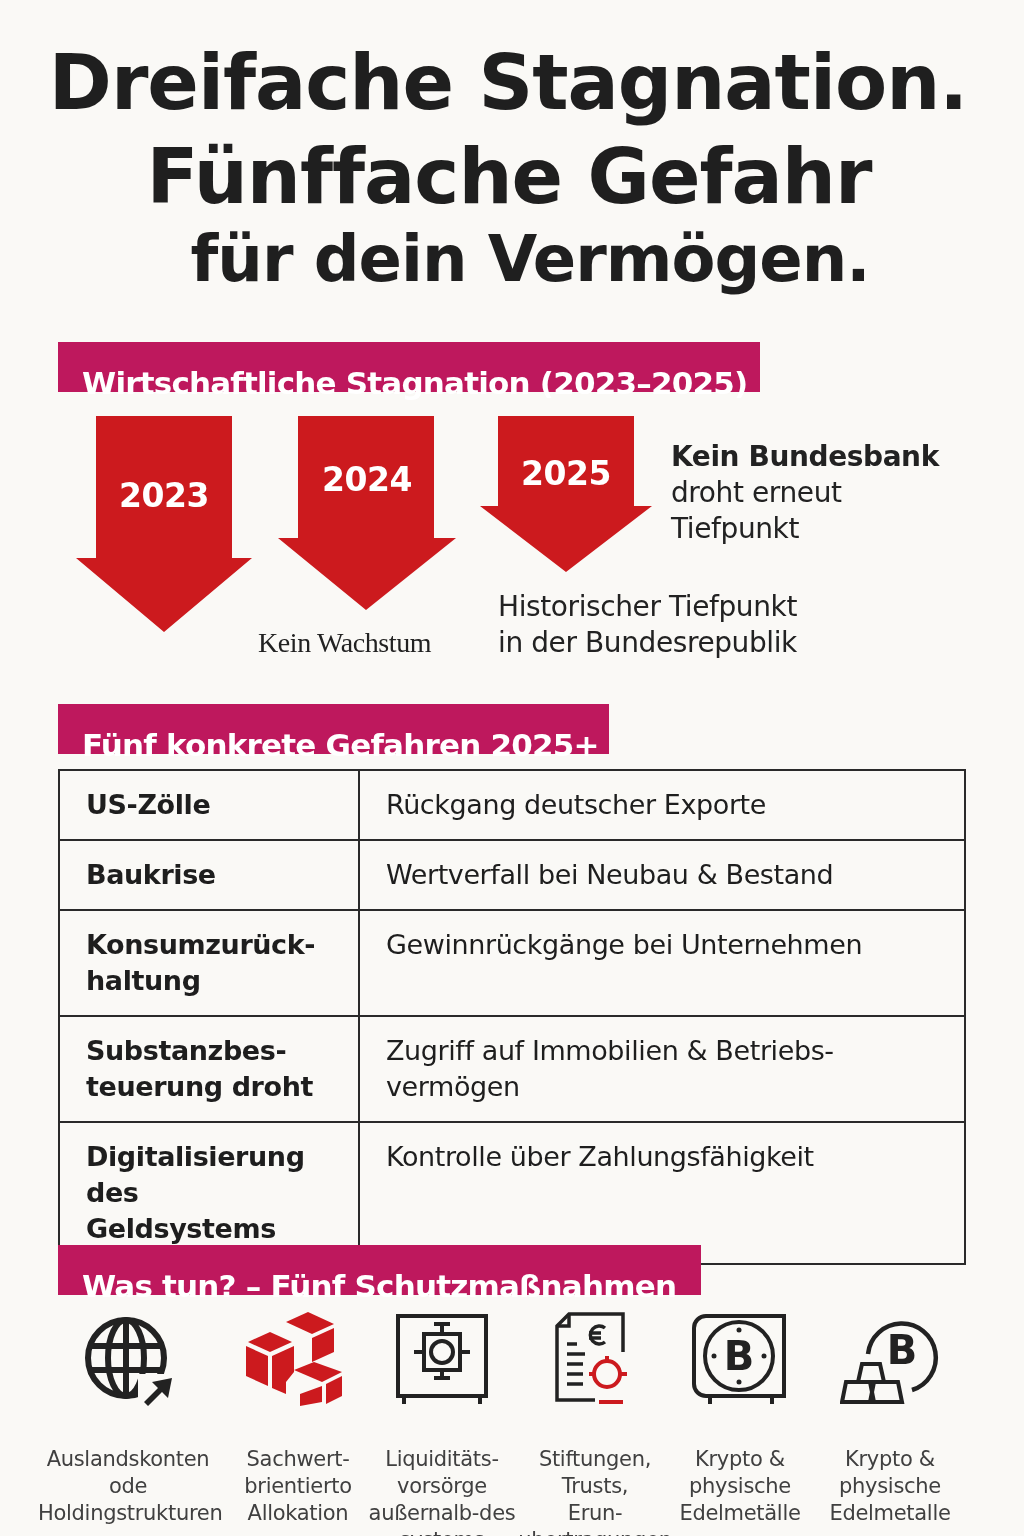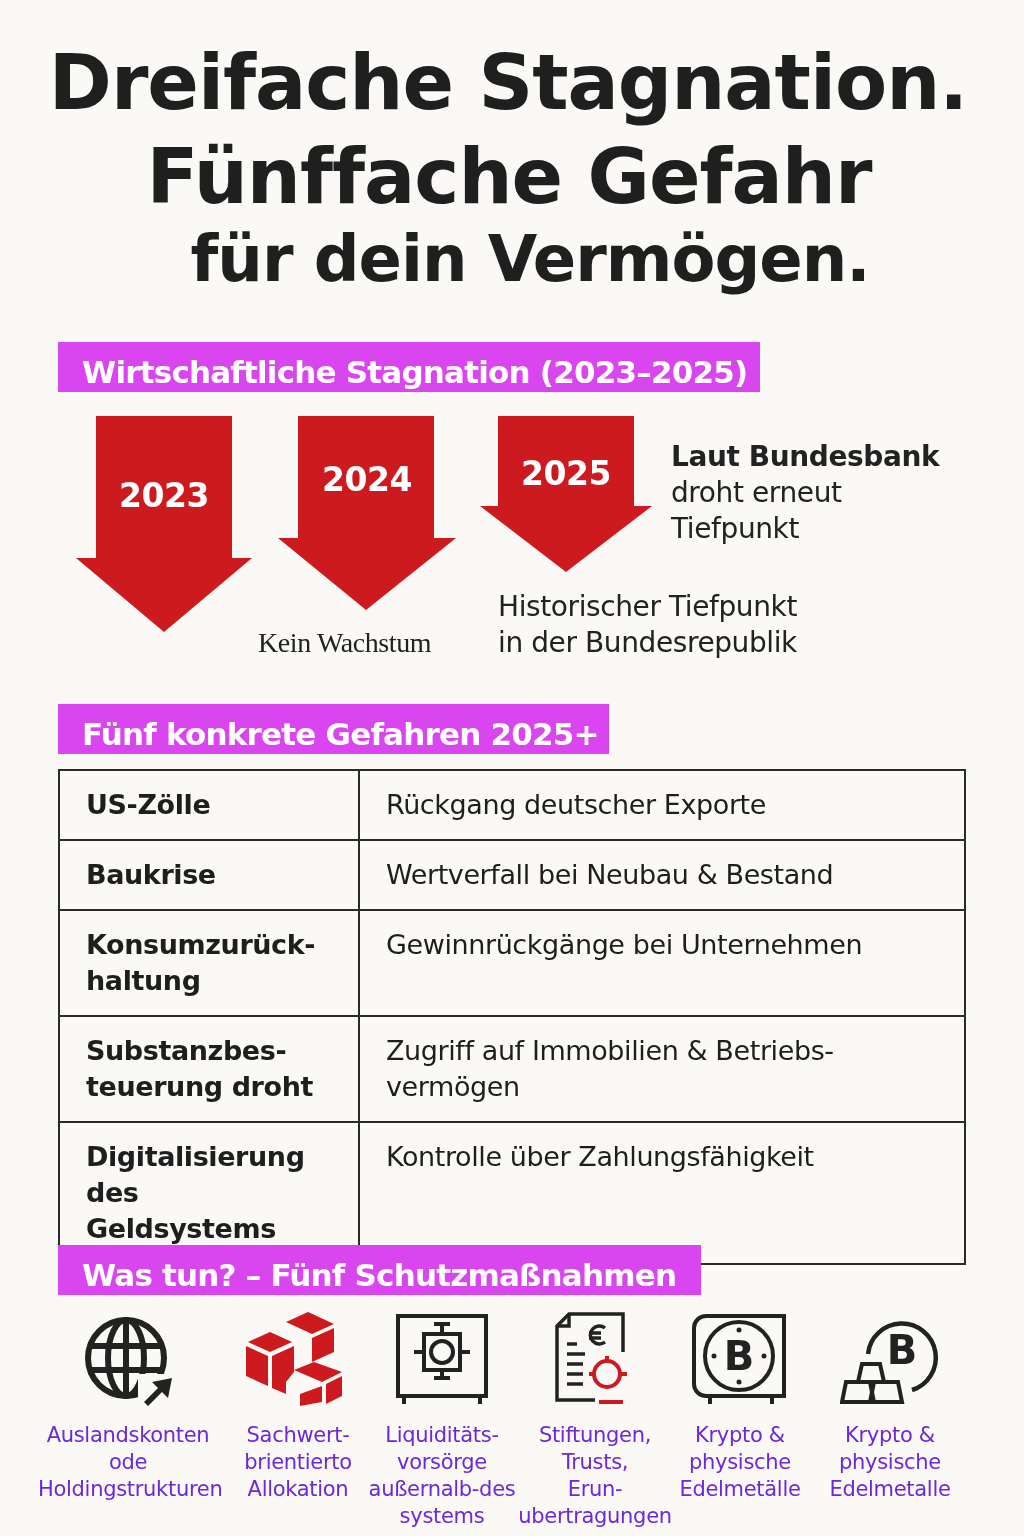--- a/index.html
+++ b/index.html
@@ -14,24 +14,24 @@
       position: absolute; left: 0; width: 1024px; text-align: center;
       font-weight: 700; color: #1f1f1f; letter-spacing: -1px;
       font-family: "DejaVu Sans", sans-serif;
     }
     .t1 { top: 38px; font-size: 76px; left: -4px; }
     .t2 { top: 132px; font-size: 76px; left: -3px; }
     .t3 { top: 222px; font-size: 64px; left: 18px; font-weight: 700; }
 
     .section-bar {
       position: absolute; left: 58px; height: 50px;
-      background: #d946ef; color: #fff;
+      background: #be185d; color: #fff;
       font-family: "DejaVu Sans", sans-serif;
       font-weight: 700; font-size: 31px; line-height: 50px;
-      padding: 5px 24px; letter-spacing: -0.8px;
+      padding: 16px 24px; letter-spacing: -0.8px;
       white-space: nowrap;
     }
     .bar1 { top: 342px; width: 702px; }
     .bar2 { top: 704px; width: 551px; }
     .bar3 { top: 1245px; width: 643px; }
 
     .arrow { position: absolute; }
     .arrow svg { display: block; }
     .arrow-label {
       position: absolute; left: 0; width: 100%; text-align: center;
@@ -57,23 +57,23 @@
       margin-left: 44px;
     }
     table.risks td.c1 { width: 300px; font-weight: 700; }
     table.risks td.c2 { font-weight: 400; }
 
     .measure {
       position: absolute; top: 1310px; width: 180px; text-align: center;
     }
     .measure .icon { height: 100px; display: flex; justify-content: center; align-items: center; }
     .measure .lbl {
-      margin-top: 12px;
-      font-family: "DejaVu Sans", sans-serif;
-      font-size: 21px; line-height: 27px; color: #6d28d9;
+      margin-top: 36px;
+      font-family: "DejaVu Sans", sans-serif;
+      font-size: 21px; line-height: 27px; color: #404040;
       white-space: pre-line; letter-spacing: -0.3px;
     }
   </style>
 </head>
 <body>
 
 <div class="title t1">Dreifache Stagnation.</div>
 <div class="title t2">Fünffache Gefahr</div>
 <div class="title t3">für dein Vermögen.</div>
 
@@ -94,21 +94,21 @@
 </div>
 
 <div class="arrow" style="left:480px; top:416px;">
   <svg width="172" height="156" viewBox="0 0 172 156">
     <polygon points="18,0 154,0 154,90 172,90 86,156 0,90 18,90" fill="#cc1a1e"></polygon>
   </svg>
   <div class="arrow-label" style="top:38px;">2025</div>
 </div>
 
 <div class="side-text" style="left:671px; top:439px;">
-  <div class="b">Laut Bundesbank</div>
+  <div class="b">Kein Bundesbank</div>
   <div>droht erneut</div>
   <div>Tiefpunkt</div>
 </div>
 
 <div class="side-text" style="left:258px; top:625px;font-family:Liberation Serif, serif;">Kein Wachstum</div>
 
 <div class="side-text" style="left:498px; top:589px;">
   <div>Historischer Tiefpunkt</div>
   <div>in der Bundesrepublik</div>
 </div>

